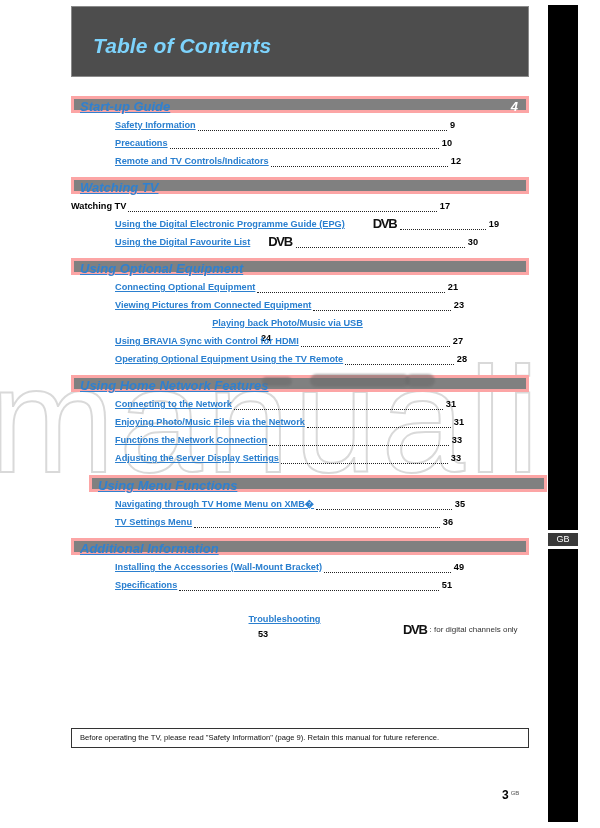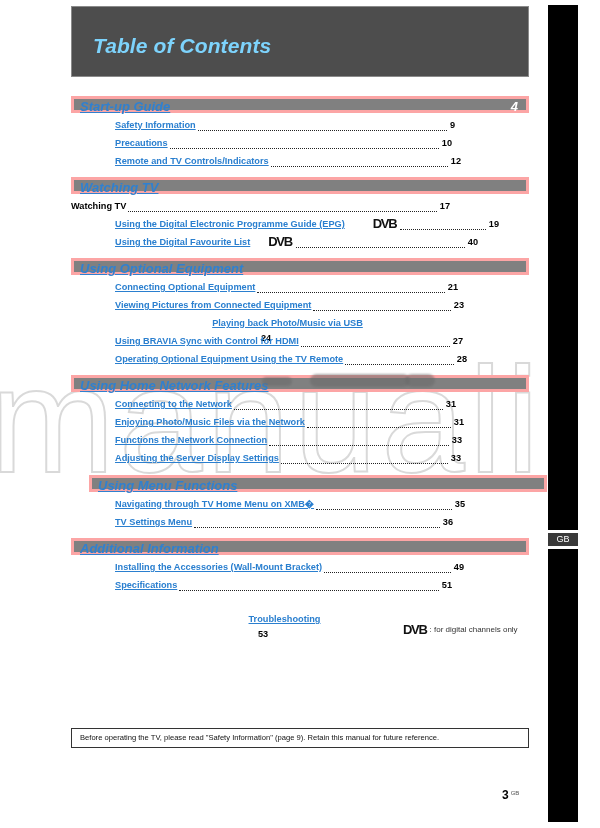--- a/index.html
+++ b/index.html
@@ -120,21 +120,21 @@
 <div class="entry" style="top:217px;width:428px;">
   <span class="link">Using the Digital Electronic Programme Guide (EPG)</span>
   <span class="dvb" style="margin-left:28px;">DVB</span>
   <span class="dots"></span>
   <span class="pg">19</span>
 </div>
 <div class="entry" style="top:235px;width:407px;">
   <span class="link">Using the Digital Favourite List</span>
   <span class="dvb">DVB</span>
   <span class="dots"></span>
-  <span class="pg">40</span>
+  <span class="pg">30</span>
 </div>
 
 <div class="section-header" style="top:258px;">
   <span class="label">Using Optional Equipment</span>
 </div>
 <div class="entry" style="top:280px;width:387px;">
   <span class="link">Connecting Optional Equipment</span>
   <span class="dots"></span>
   <span class="pg">21</span>
 </div>

